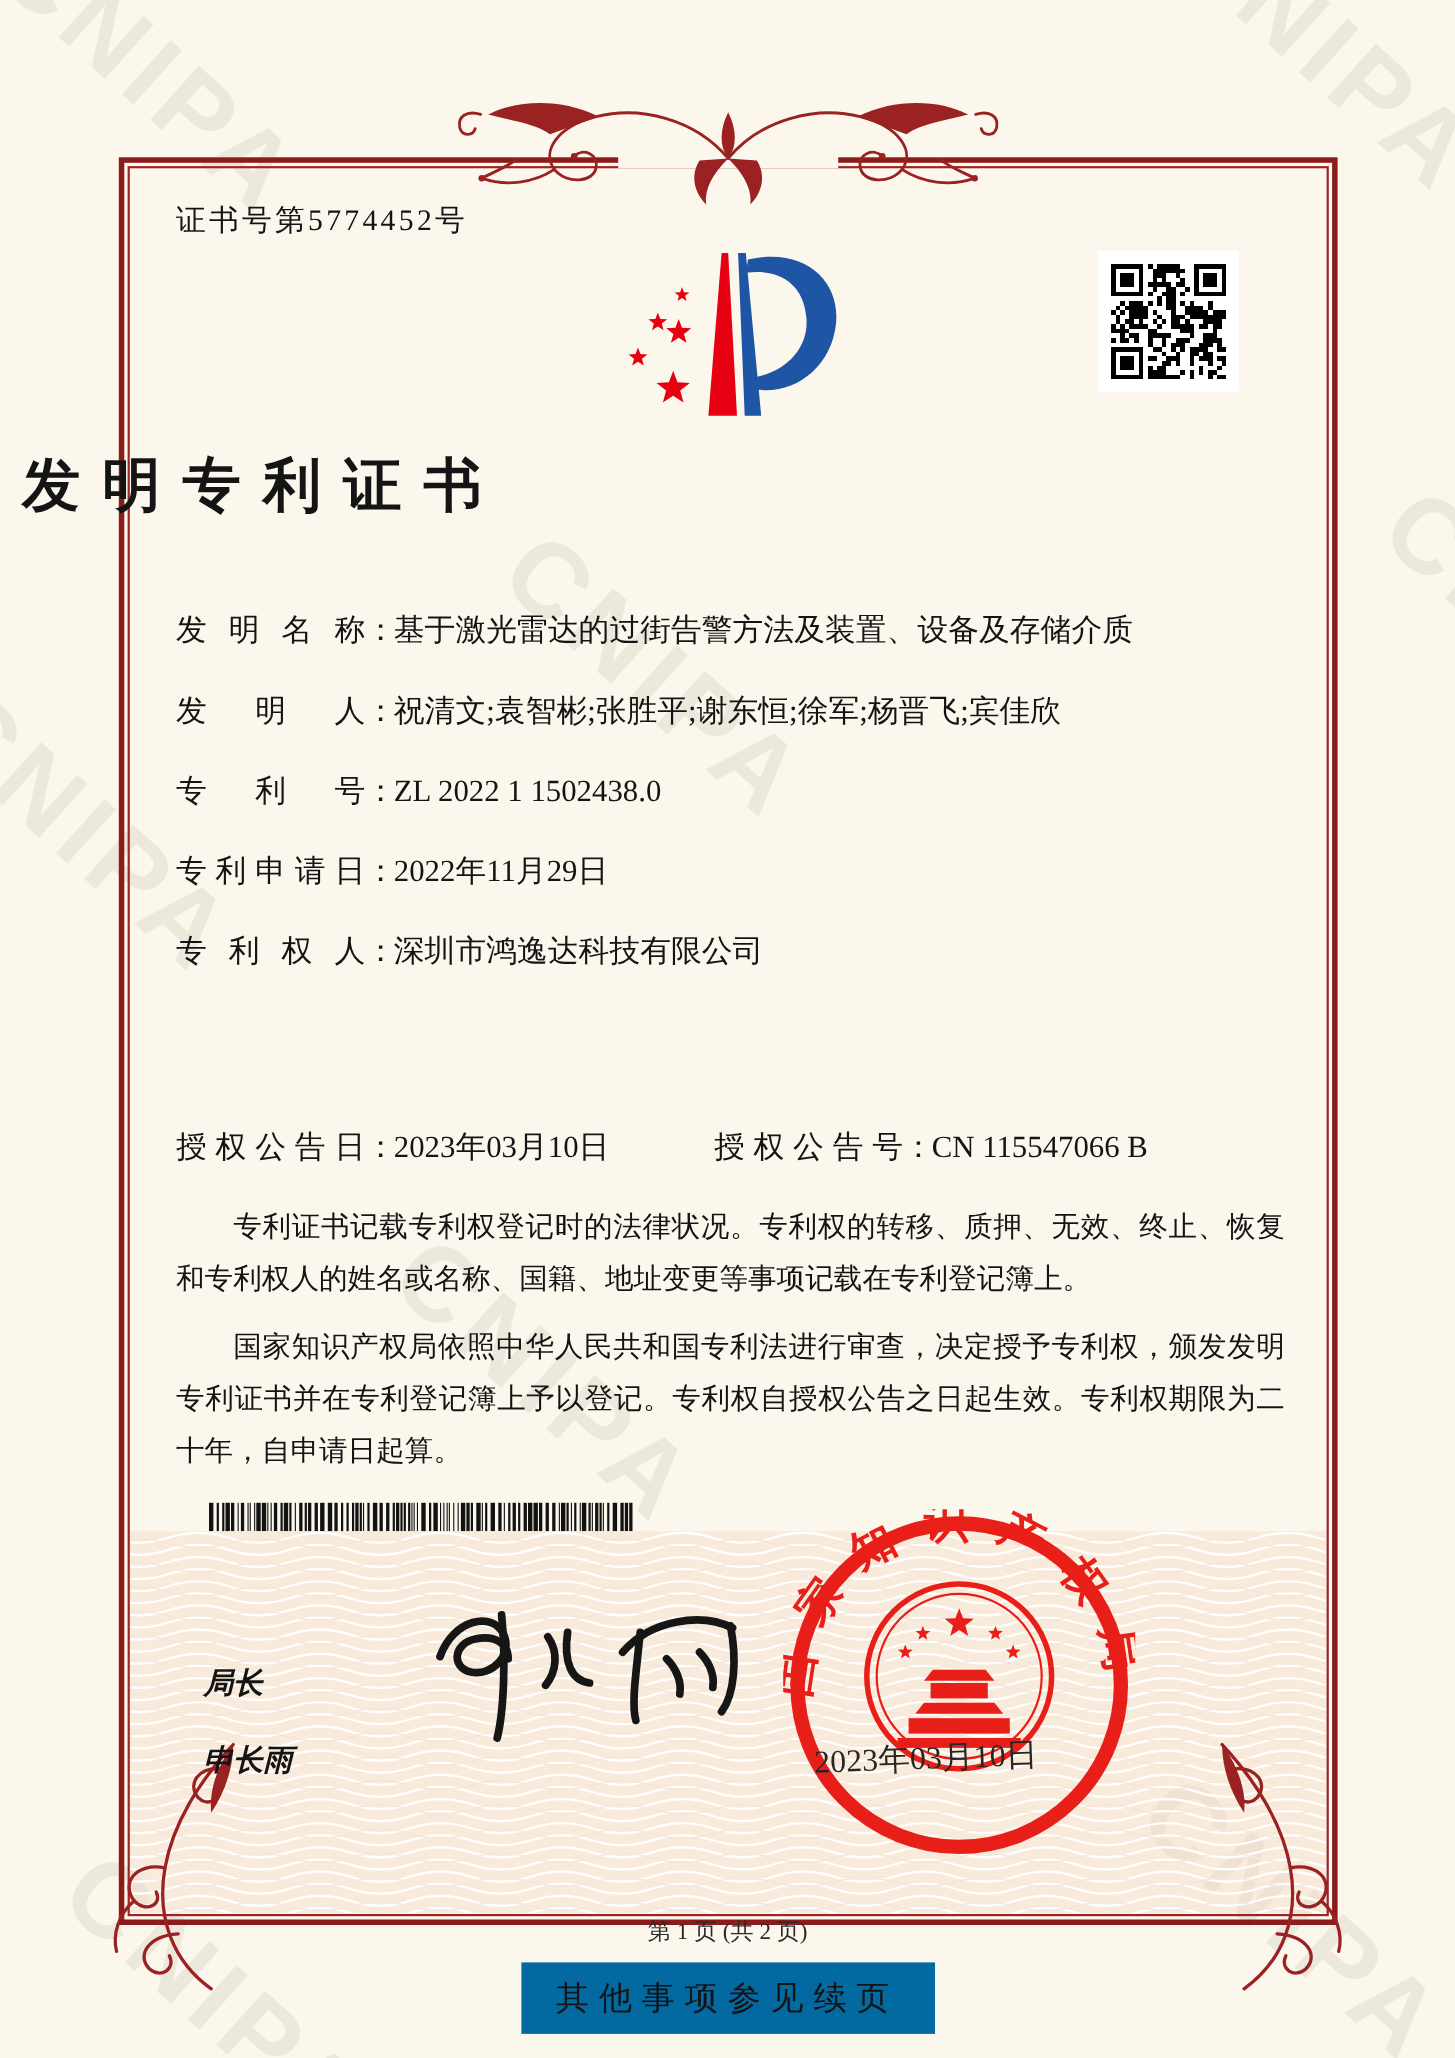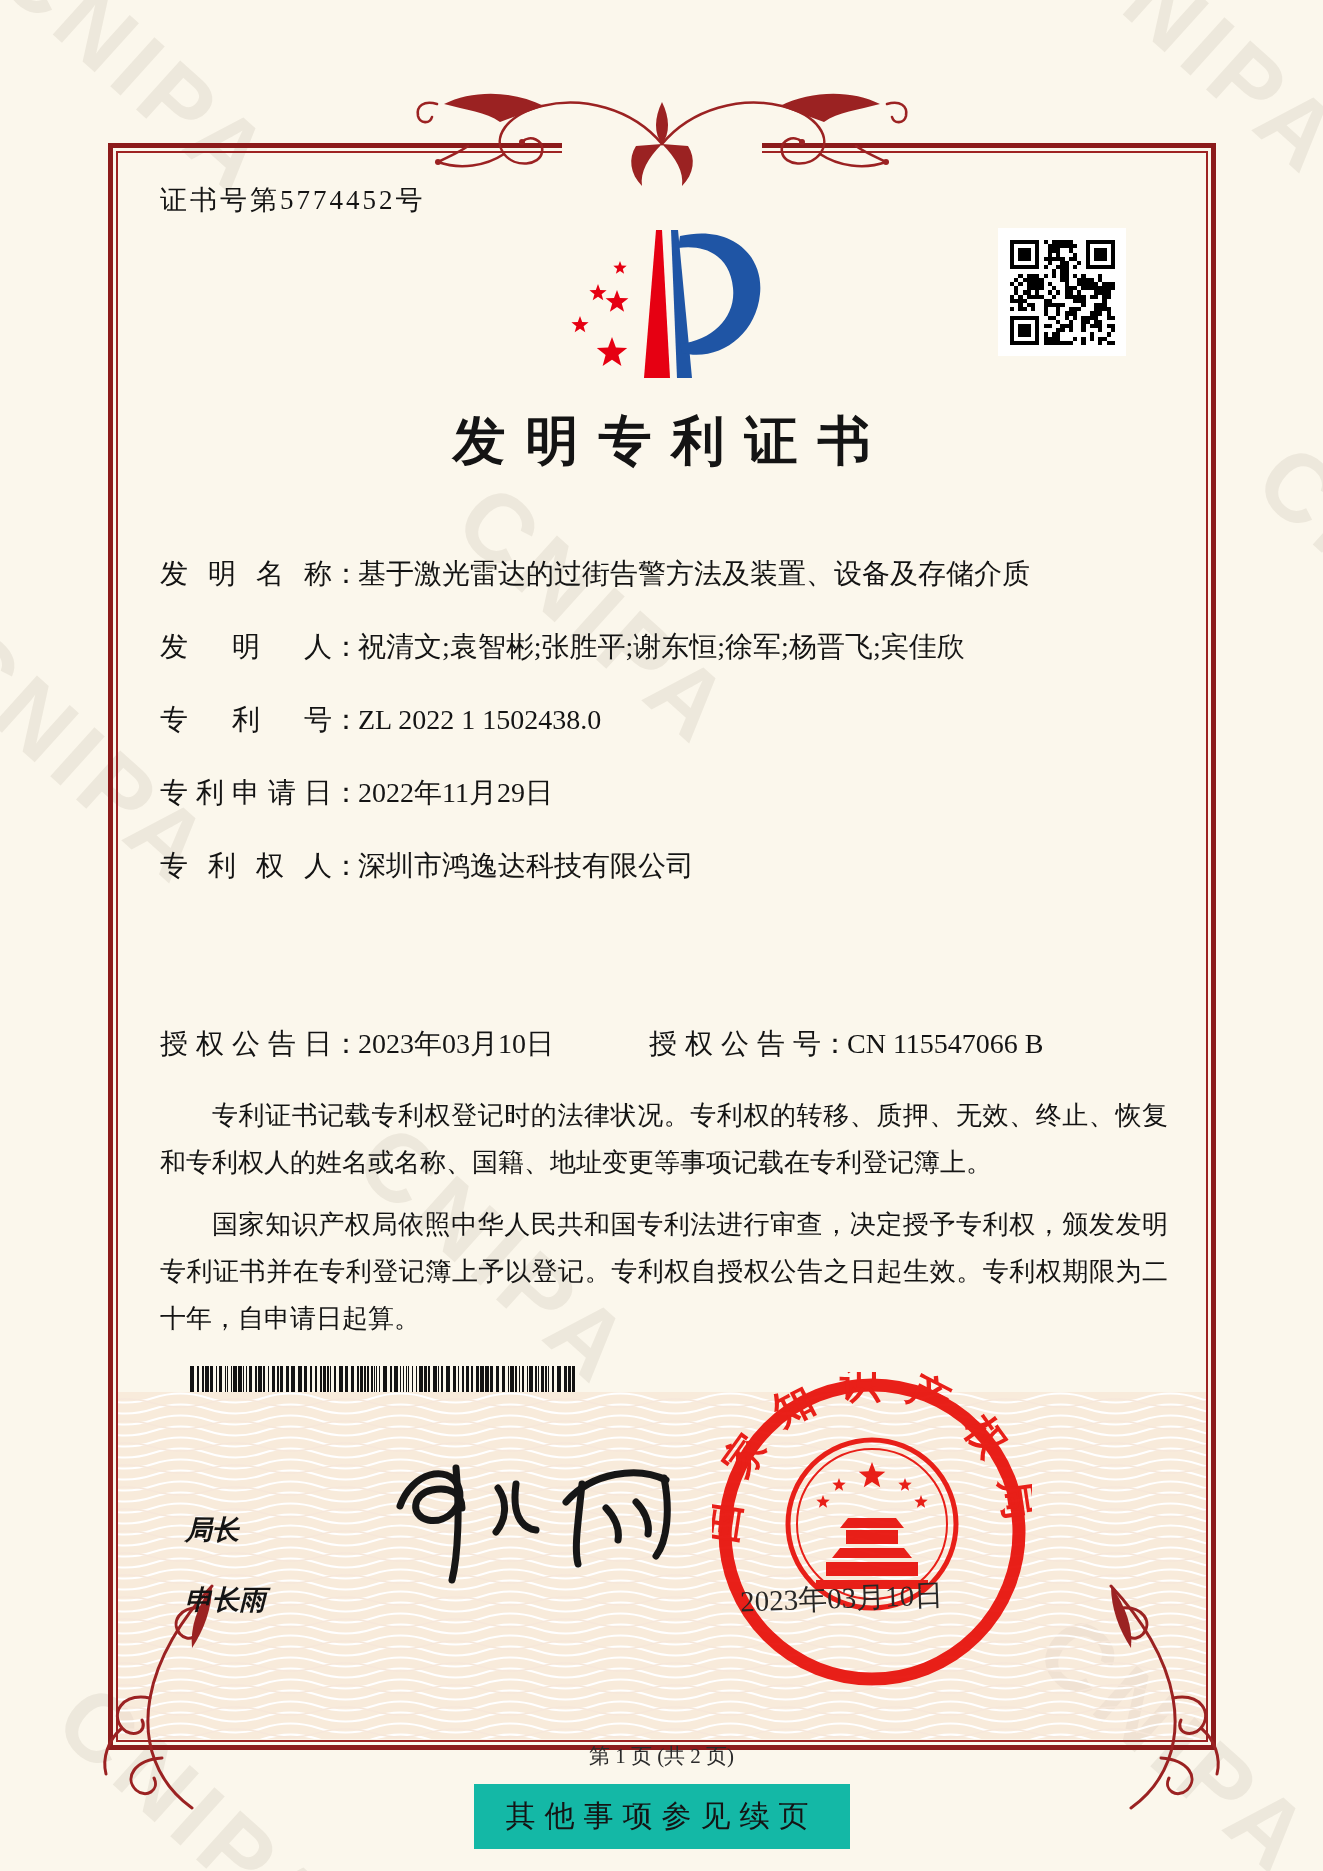--- a/index.html
+++ b/index.html
@@ -6,34 +6,34 @@
   .page{position:relative;width:1323px;height:1871px;background:#fbf7ec;overflow:hidden;
         font-family:"Liberation Serif","DejaVu Serif",serif;color:#141414;}
   .abs{position:absolute;}
   .wm{position:absolute;z-index:0;font-family:"Liberation Sans","DejaVu Sans",sans-serif;
       font-weight:bold;font-size:96px;letter-spacing:8px;color:rgba(168,158,136,0.16);
       transform:rotate(42deg);white-space:nowrap;pointer-events:none;}
   .frame{position:absolute;left:108px;top:143px;width:1098px;height:1597px;
          border:5px solid #8c1b1b;z-index:2;}
   .frame-inner{position:absolute;inset:3px;border:2px solid #9e2323;}
   .certno{left:160px;top:182px;font-size:27px;letter-spacing:3px;z-index:4;}
-  .title{left:0;right:0;top:406px;text-align:center;font-size:53px;font-weight:bold;
+  .title{left:0;right:0;top:406px;text-align:left;font-size:53px;font-weight:bold;
          letter-spacing:20px;text-indent:20px;z-index:4;}
   .row{position:absolute;left:160px;right:150px;font-size:28px;z-index:4;line-height:1.25;}
   .flabel{display:inline-block;width:172px;text-align:justify;text-align-last:justify;vertical-align:top;}
   .fcolon{display:inline-block;width:26px;vertical-align:top;}
   .fvalue{display:inline-block;vertical-align:top;max-width:800px;}
   .addr-lines div{line-height:1.3;}
   .grant-group{display:inline-block;vertical-align:top;}
   .paras{position:absolute;left:160px;width:1008px;top:1092px;z-index:4;}
   .para{font-size:26px;line-height:1.82;text-indent:2em;margin:0 0 14px 0;text-align:justify;}
   .officer{position:absolute;left:185px;z-index:4;font-family:"Liberation Sans","DejaVu Sans",sans-serif;
            font-weight:bold;font-size:27px;font-style:italic;}
   .pagenum{position:absolute;left:0;right:0;top:1742px;text-align:center;font-size:21px;z-index:4;color:#2a2a2a;}
-  .contnote{position:absolute;left:50%;transform:translateX(-50%);top:1784px;background:#14b8a6;
+  .contnote{position:absolute;left:50%;transform:translateX(-50%);top:1784px;background:#0369a1;
             padding:12px 32px;font-size:30px;letter-spacing:9px;z-index:4;white-space:nowrap;}
   .qrbox{left:998px;top:228px;width:128px;height:128px;background:#ffffff;z-index:4;
          display:flex;align-items:center;justify-content:center;}
   svg{display:block;}
   .z3{z-index:3;} .z4{z-index:4;} .z5{z-index:5;} .z1{z-index:1;}
 </style>
 </head>
 <body>
 
 <div class="page">

